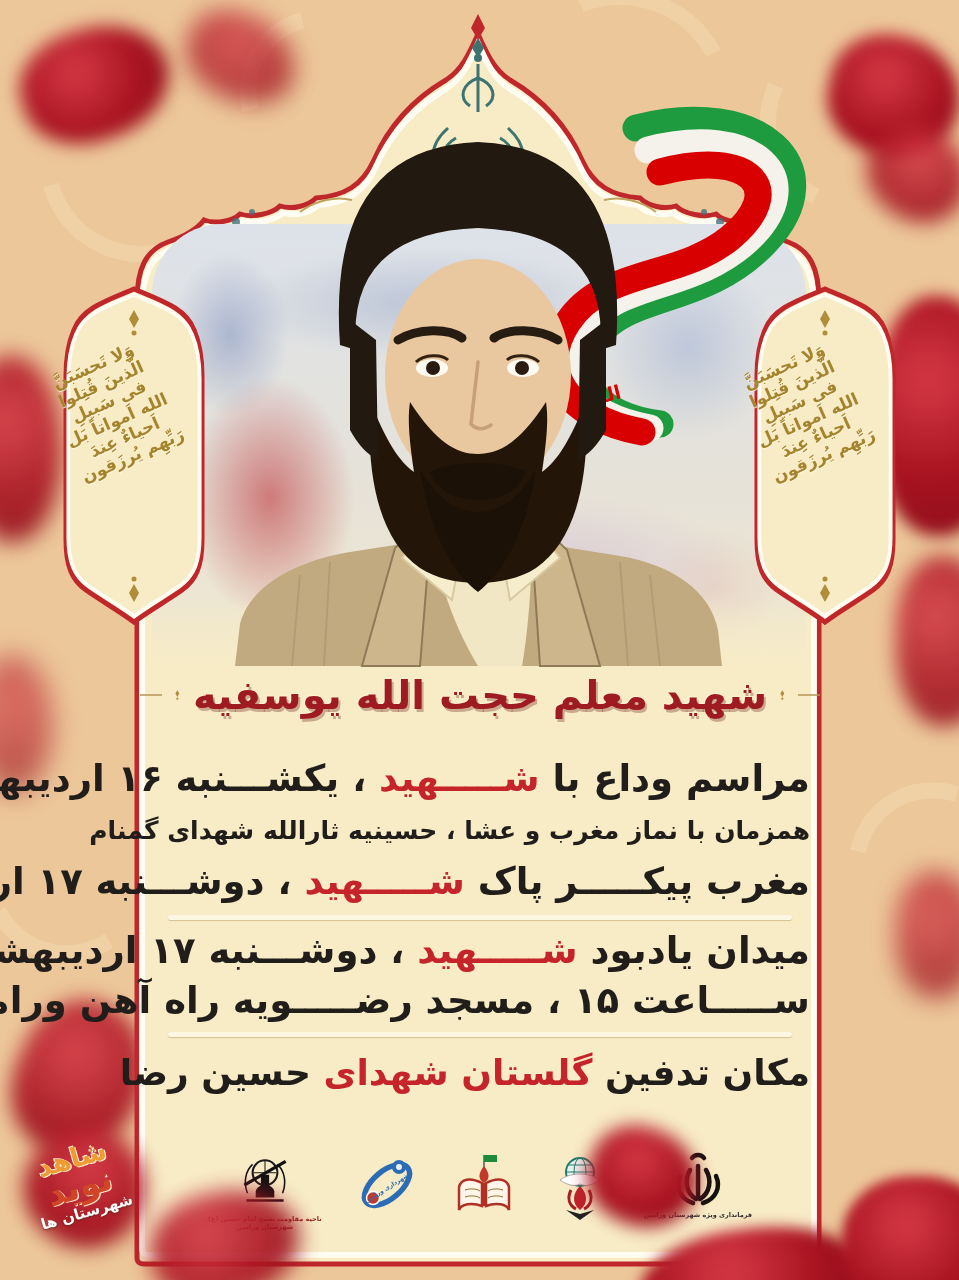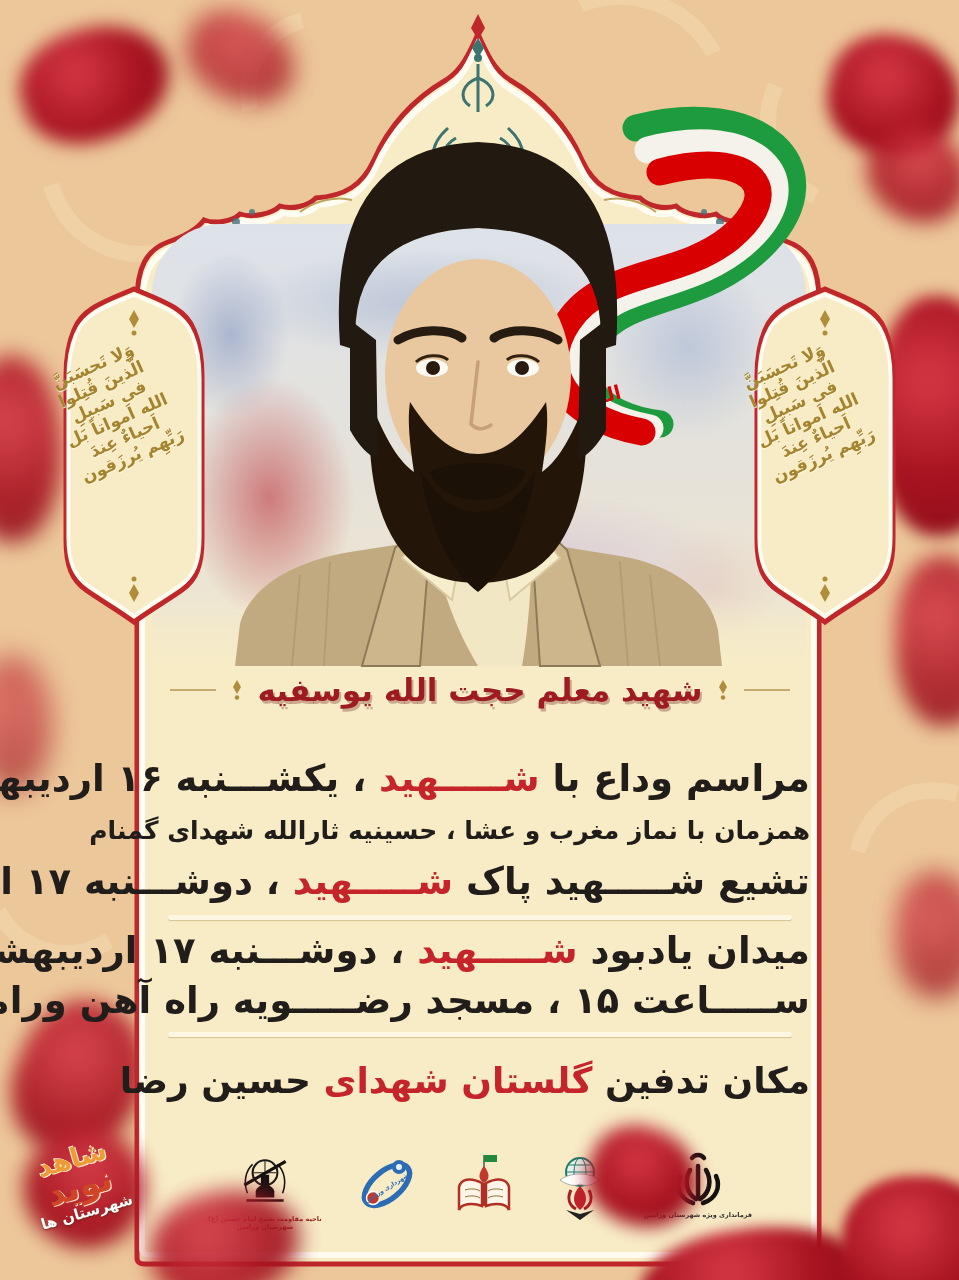--- a/index.html
+++ b/index.html
@@ -27,33 +27,33 @@
       radial-gradient(closest-side at 62% 78%, rgba(203,178,214,.5), rgba(203,178,214,0) 75%),
       radial-gradient(closest-side at 42% 18%, rgba(138,158,198,.42), rgba(138,158,198,0) 70%),
       radial-gradient(closest-side at 86% 82%, rgba(228,198,188,.5), rgba(228,198,188,0) 75%),
       linear-gradient(to bottom,#dde2ea 0%,#e6e2d8 60%,#f1e8cf 100%);}
   .photo-bg::after{content:"";position:absolute;left:0;right:0;bottom:-2px;height:70px;
     background:linear-gradient(to bottom, rgba(247,236,198,0), #f7ecc6 92%);}
 
   
   .title-row{position:absolute;left:140px;top:672px;width:680px;display:flex;
     align-items:center;justify-content:center;gap:10px;direction:rtl;}
-  .page-title{font-size:31px;font-weight:bold;color:#9e1b21;direction:rtl;white-space:nowrap;
+  .page-title{font-size:40px;font-weight:bold;color:#9e1b21;direction:rtl;white-space:nowrap;
     text-shadow:2px 3px 0 rgba(96,14,14,.30), -1px -1px 0 rgba(255,243,220,.7);}
   .orn-line{height:2px;width:46px;background:#b49454;opacity:.75;}
 
   .info{position:absolute;left:150px;top:752px;width:660px;direction:rtl;text-align:center;
     color:#211d1a;font-weight:bold;}
   .line{font-size:37px;line-height:54px;white-space:nowrap;}
   .line.tight{font-size:25px;line-height:49px;}
   .red{color:#c5242a;}
   .sup{font-size:14px;vertical-align:super;}
   .divider{height:5px;background:#fcf6e2;border-radius:3px;margin:6px 18px;
     box-shadow:0 1px 1px rgba(170,140,80,.45);}
-  .burial{font-size:36px;line-height:56px;margin-top:16px;white-space:nowrap;}
+  .burial{font-size:36px;line-height:56px;margin-top:8px;white-space:nowrap;}
 
   
   .verse{position:absolute;width:112px;height:220px;color:#a5842e;font-weight:bold;
     font-size:17px;line-height:1.15;text-align:center;direction:rtl;transform:rotate(-24deg);
     text-shadow:0 1px 0 rgba(255,250,230,.8);overflow:hidden;}
 
   
   .logos{position:absolute;left:150px;top:1152px;width:660px;height:104px;display:flex;
     justify-content:center;align-items:flex-start;gap:32px;}
   .logo-box{display:flex;flex-direction:column;align-items:center;}
@@ -210,21 +210,21 @@
     <svg width="22" height="22" viewBox="0 0 22 22">
         <path d="M11,1 L15,8 L11,15 L7,8 Z" fill="#b08d3a"></path>
         <circle cx="11" cy="18.5" r="2.3" fill="#b08d3a"></circle>
       </svg>
     <span class="orn-line"></span>
   </div>
 
   <div class="info">
     <div class="line"><span>مراسم وداع با </span><span class="red">شـــــهید</span><span> ، یکشـــنبه ۱۶ اردیبهشـــــت</span></div>
     <div class="line tight"><span>همزمان با نماز مغرب و عشا ، حسینیه ثارالله شهدای گمنام</span></div>
-    <div class="line"><span>تشیع شـــــهید پاک </span><span class="red">شـــــهید</span><span> ، دوشـــنبه ۱۷ اردیبهشـــــت</span></div>
+    <div class="line"><span>مغرب پیکـــــر پاک </span><span class="red">شـــــهید</span><span> ، دوشـــنبه ۱۷ اردیبهشـــــت</span></div>
     <div class="divider"></div>
     <div class="line" style="line-height:50px;"><span>میدان یادبود </span><span class="red">شـــــهید</span><span> ، دوشـــنبه ۱۷ اردیبهشـــــت</span></div>
     <div class="line" style="line-height:50px;"><span>ســـــاعت ۱۵ ، مسجد رضـــــویه راه آهن ورامین</span></div>
     <div class="divider"></div>
     <div class="burial"><span>مکان تدفین </span><span class="red">گلستان شهدای</span><span> حسین رضا</span></div>
   </div>
 
   <div class="logos">
     <div class="logo-box">
       <svg width="58" height="62" viewBox="0 0 56 60">

